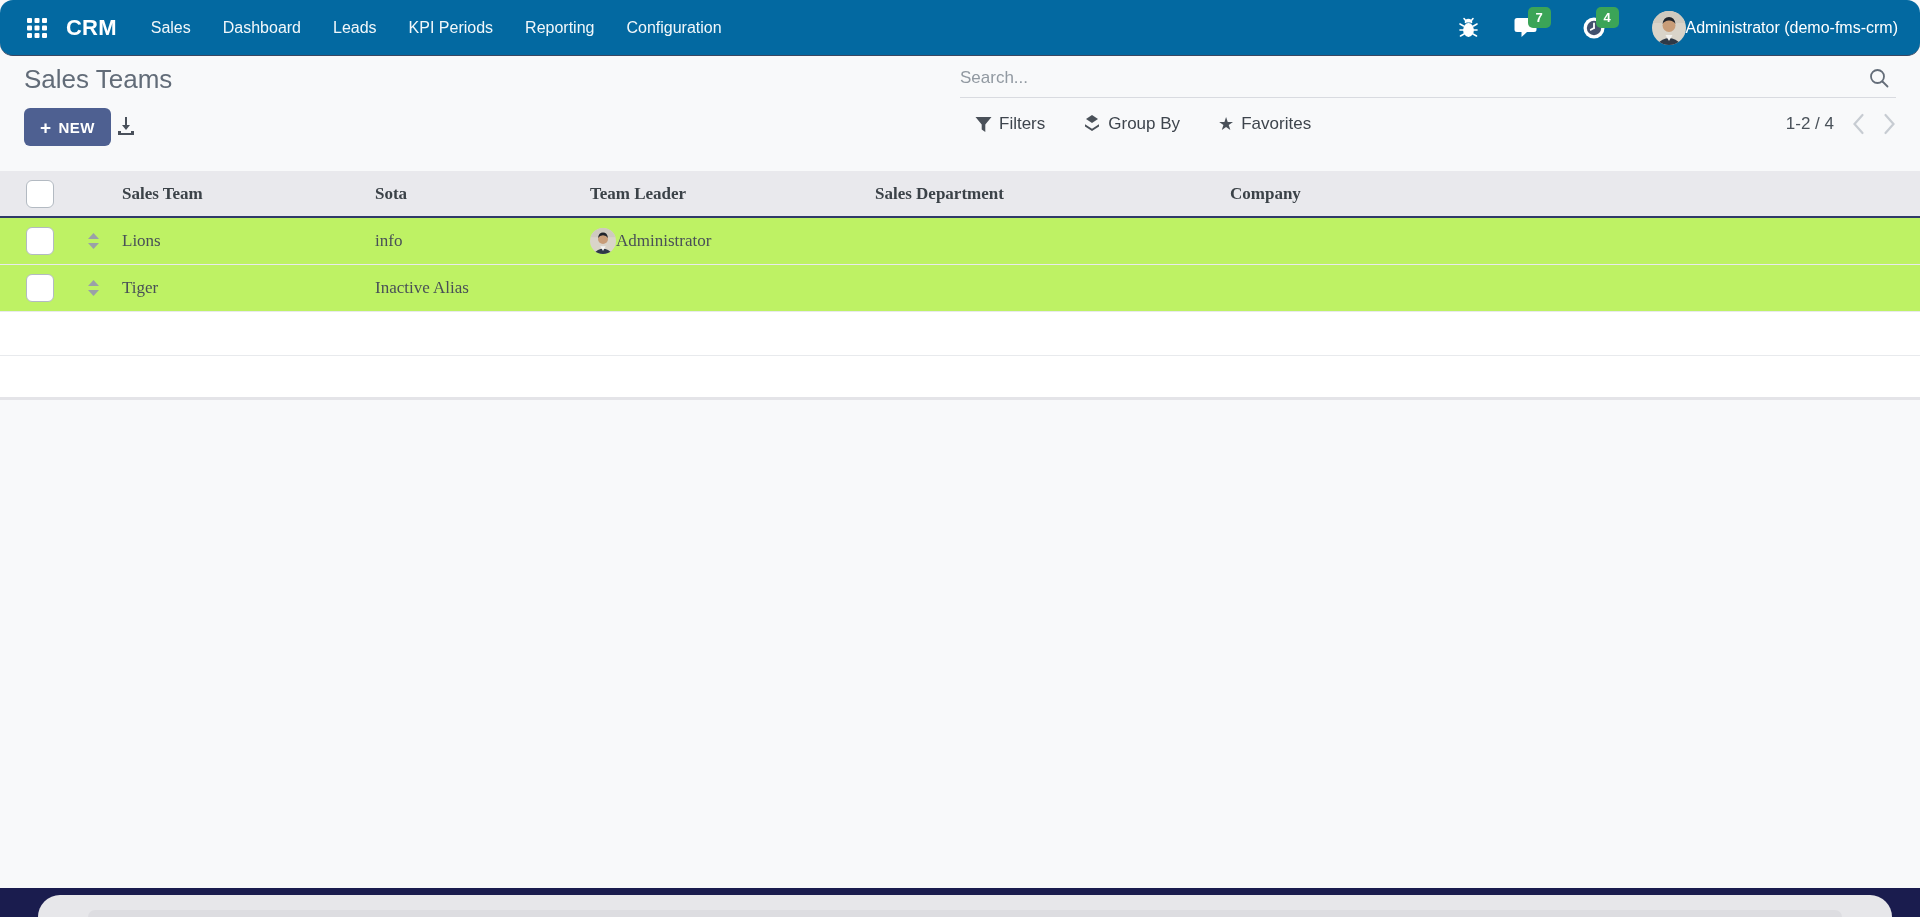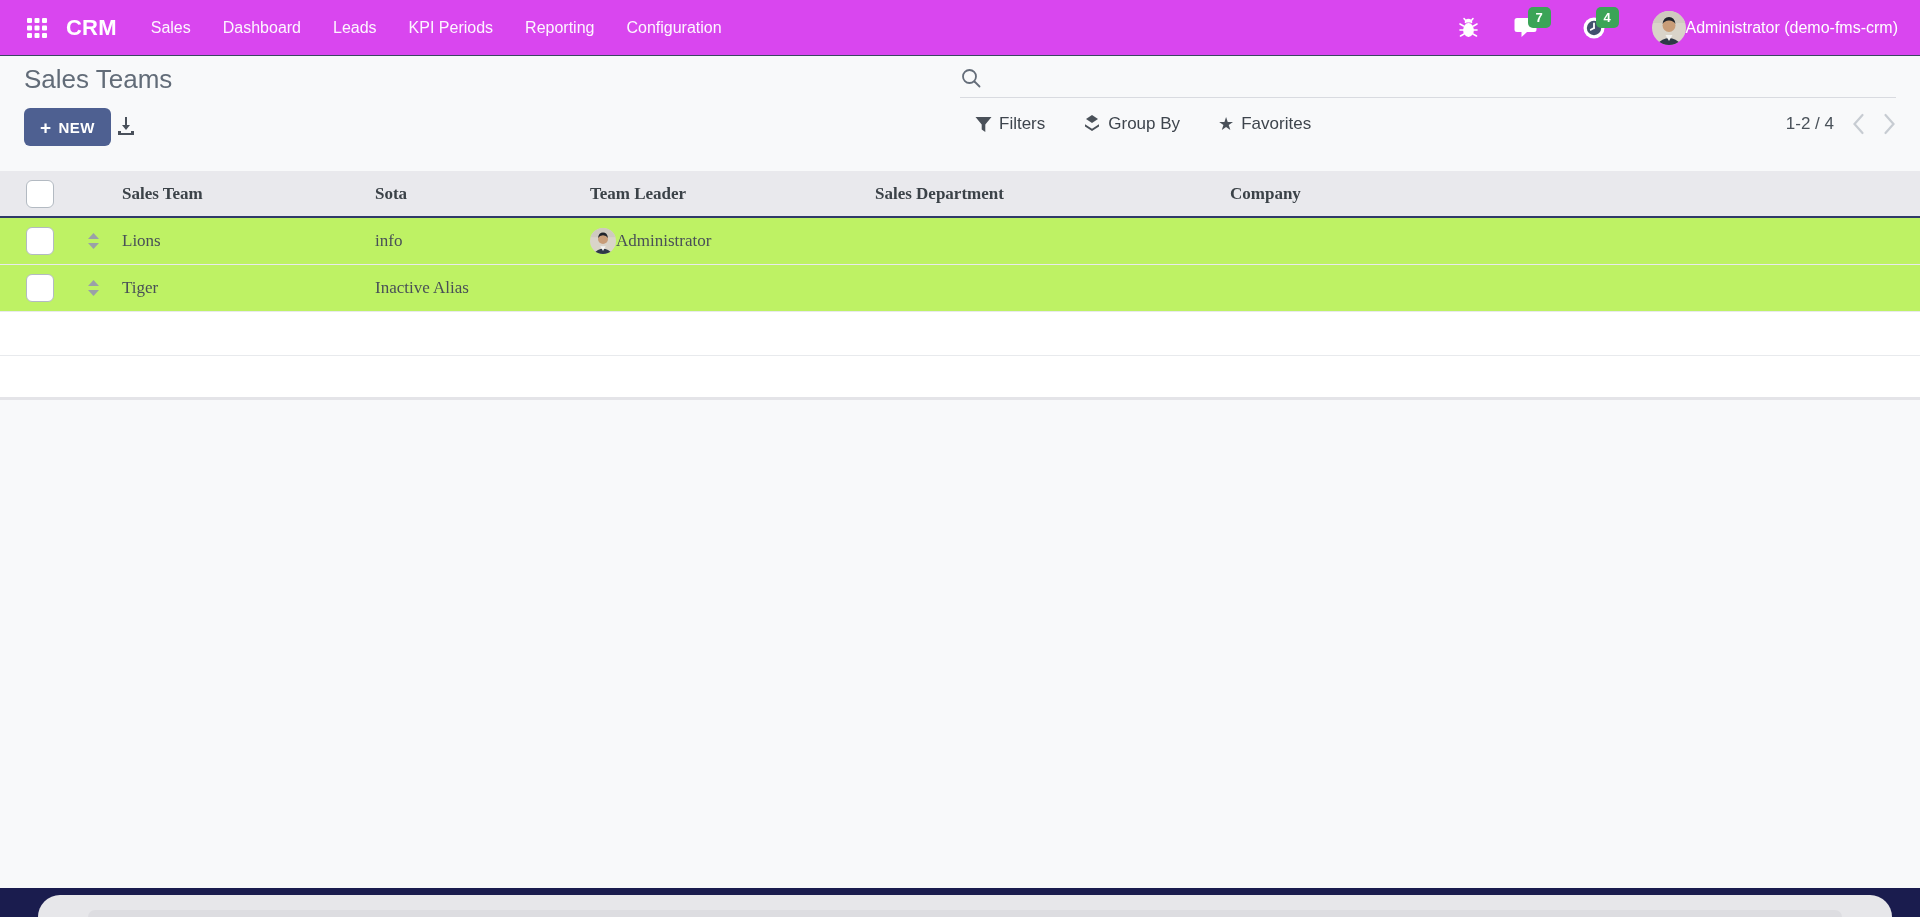--- a/index.html
+++ b/index.html
@@ -1,22 +1,22 @@
 <!DOCTYPE html>
 <html><head>
 <meta charset="utf-8">
 <style>
   * { margin:0; padding:0; box-sizing:border-box; }
   html,body { width:1920px; height:917px; overflow:hidden; background:#f8f9fa;
               font-family:"Liberation Sans", sans-serif; color:#495057; }
 
   
   .navbar { position:absolute; left:0; top:0; width:1920px; height:56px;
-            background:#d946ef; display:flex; align-items:center;
-            border-bottom:1px solid #3a4862; }
+            background:#0369a1; display:flex; align-items:center;
+            border-bottom:1px solid #3a4862;border-radius:13px; }
   .nav-left { display:flex; align-items:center; margin-left:24px; }
   .apps-btn { width:26px; height:26px; display:flex; align-items:center; justify-content:center; cursor:pointer; }
   .brand { color:#fff; font-size:22px; font-weight:700; margin-left:16px; letter-spacing:.2px; }
   .nav-menu { display:flex; align-items:flex-end; gap:32px; margin-left:34px; }
   .nav-item { color:rgba(255,255,255,.95); font-size:16px; cursor:pointer; }
   .nav-right { margin-left:auto; display:flex; align-items:center; margin-right:22px; }
   .sys-icon { position:relative; display:flex; align-items:center; justify-content:center; cursor:pointer; }
   .badge { position:absolute; top:-9px; left:14px; min-width:23px; height:21px; padding:0 4px;
            background:#3ba457; color:#fff; font-size:13px; font-weight:700; border-radius:5px;
            display:flex; align-items:center; justify-content:center; }
@@ -142,20 +142,21 @@
         <path d="M10.5 13 q1 -7 6.5 -7 q5.5 0 6.5 7 q-2 -3.5 -6.5 -3.5 q-4.5 0 -6.5 3.5 z" fill="#1f242b"></path>
       </svg>
     </div>
     <div class="user-label">Administrator (demo-fms-crm)</div>
   </div>
 </nav>
 
 <div class="cp-row1">
   <div class="page-title">Sales Teams</div>
   <div class="searchbox">
+    <input type="text" placeholder="Search..." style="">
     <div class="search-icon">
       <svg width="22" height="22" viewBox="0 0 22 22" fill="none" stroke="#646d79" stroke-width="1.8" stroke-linecap="round">
         <circle cx="9.5" cy="9.5" r="6.5"></circle>
         <line x1="14.5" y1="14.5" x2="19.5" y2="19.5"></line>
       </svg>
     </div>
   </div>
 </div>
 
 <div class="cp-row2">

